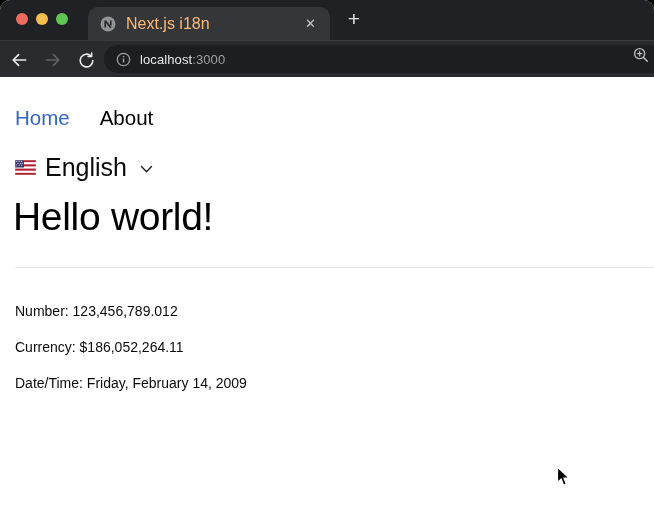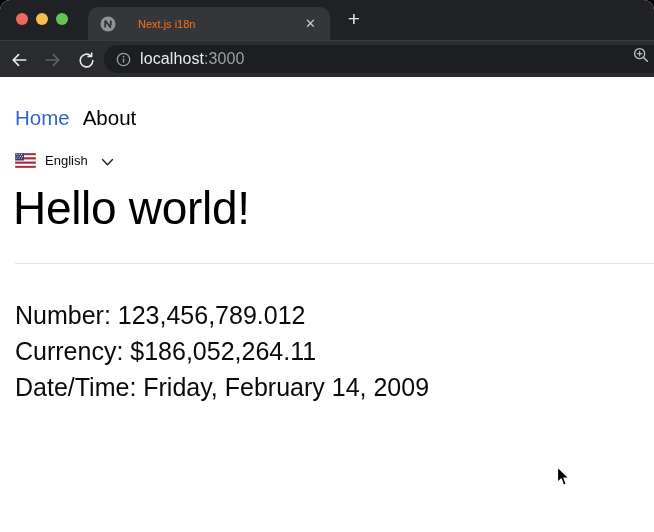--- a/index.html
+++ b/index.html
@@ -17,55 +17,55 @@
   .traffic-lights { position:absolute; left:16px; top:13px; display:flex; gap:8px; }
   .light { width:12px; height:12px; border-radius:50%; }
   .light.red    { background:#ec6a5e; }
   .light.yellow { background:#f4bf4f; }
   .light.green  { background:#61c554; }
   .tab {
     position:absolute; left:88px; top:7px; width:242px; height:33px;
     background:#35363a; border-radius:10px 10px 0 0;
     display:flex; align-items:center; padding:0 12px;
   }
-  .tab-title { color:#f97316; font-size:11px; margin-left:22px; flex:1;
+  .tab-title { color:#fdba74; font-size:16px; margin-left:10px; flex:1;
                white-space:nowrap; overflow:hidden; }
   .tab-close { color:#c7cacd; font-size:13px; line-height:1; cursor:default; padding:2px; }
   .new-tab { position:absolute; left:341px; top:6px; color:#dfe1e5; font-size:21px;
              font-weight:300; width:26px; height:26px; text-align:center; line-height:26px; }
 
   
   .toolbar { position:relative; height:37px; background:#2a2b2e; border-top:1px solid #3a3b3f; }
   .nav-btn { position:absolute; top:7px; width:24px; height:24px; display:flex;
              align-items:center; justify-content:center; }
   .nav-back    { left:7px; }
   .nav-forward { left:41px; }
   .nav-reload  { left:74px; }
   .omnibox {
     position:absolute; left:104px; top:4px; right:0; height:28px;
     background:#1d1e21; border-radius:14px 0 0 14px;
     display:flex; align-items:center; padding-left:12px;
   }
-  .url { margin-left:9px; font-size:16px; letter-spacing:.1px; }
+  .url { margin-left:9px; font-size:13px; letter-spacing:.1px; }
   .url-host { color:#e8eaed; }
   .url-port { color:#9aa0a6; }
   .zoom-btn { position:absolute; right:4px; top:5px; width:18px; height:18px; }
 
   
   .content { position:absolute; top:77px; left:0; right:0; bottom:0; background:#fff;
              padding:0 15px; color:#0b0b0b; }
-  .site-nav { margin-top:29px; display:flex; gap:13px; font-size:20.5px; }
+  .site-nav { margin-top:29px; display:flex; gap:30px; font-size:20.5px; }
   .site-nav a { text-decoration:none; color:#000000; cursor:pointer; }
   .site-nav a.active { color:#3465c7; }
-  .lang-select { margin-top:23px; display:flex; align-items:center; font-size:13px; width:max-content; }
+  .lang-select { margin-top:23px; display:flex; align-items:center; font-size:25px; width:max-content; }
   .flag { margin-right:9px; display:inline-flex; }
   .chevron { margin-left:13px; display:inline-flex; margin-top:3px; }
-  h1.page-title { margin:13px 0 0 -2px; font-size:46px; font-weight:400; letter-spacing:-.3px; color:#000; }
+  h1.page-title { margin:13px 0 0 -2px; font-size:39px; font-weight:400; letter-spacing:-.3px; color:#000; }
   hr.divider { border:none; border-top:1.5px solid #e5e5e5; margin:28px -15px 0 0; }
-  .info-lines { margin-top:33px; font-size:25px; line-height:36px; }
+  .info-lines { margin-top:25px; font-size:14px; line-height:36px; }
 
   .cursor { position:absolute; left:556px; top:466px; }
 </style>
 </head>
 <body>
 
 <div class="window">
 
   <div class="tabstrip">
     <div class="traffic-lights">

